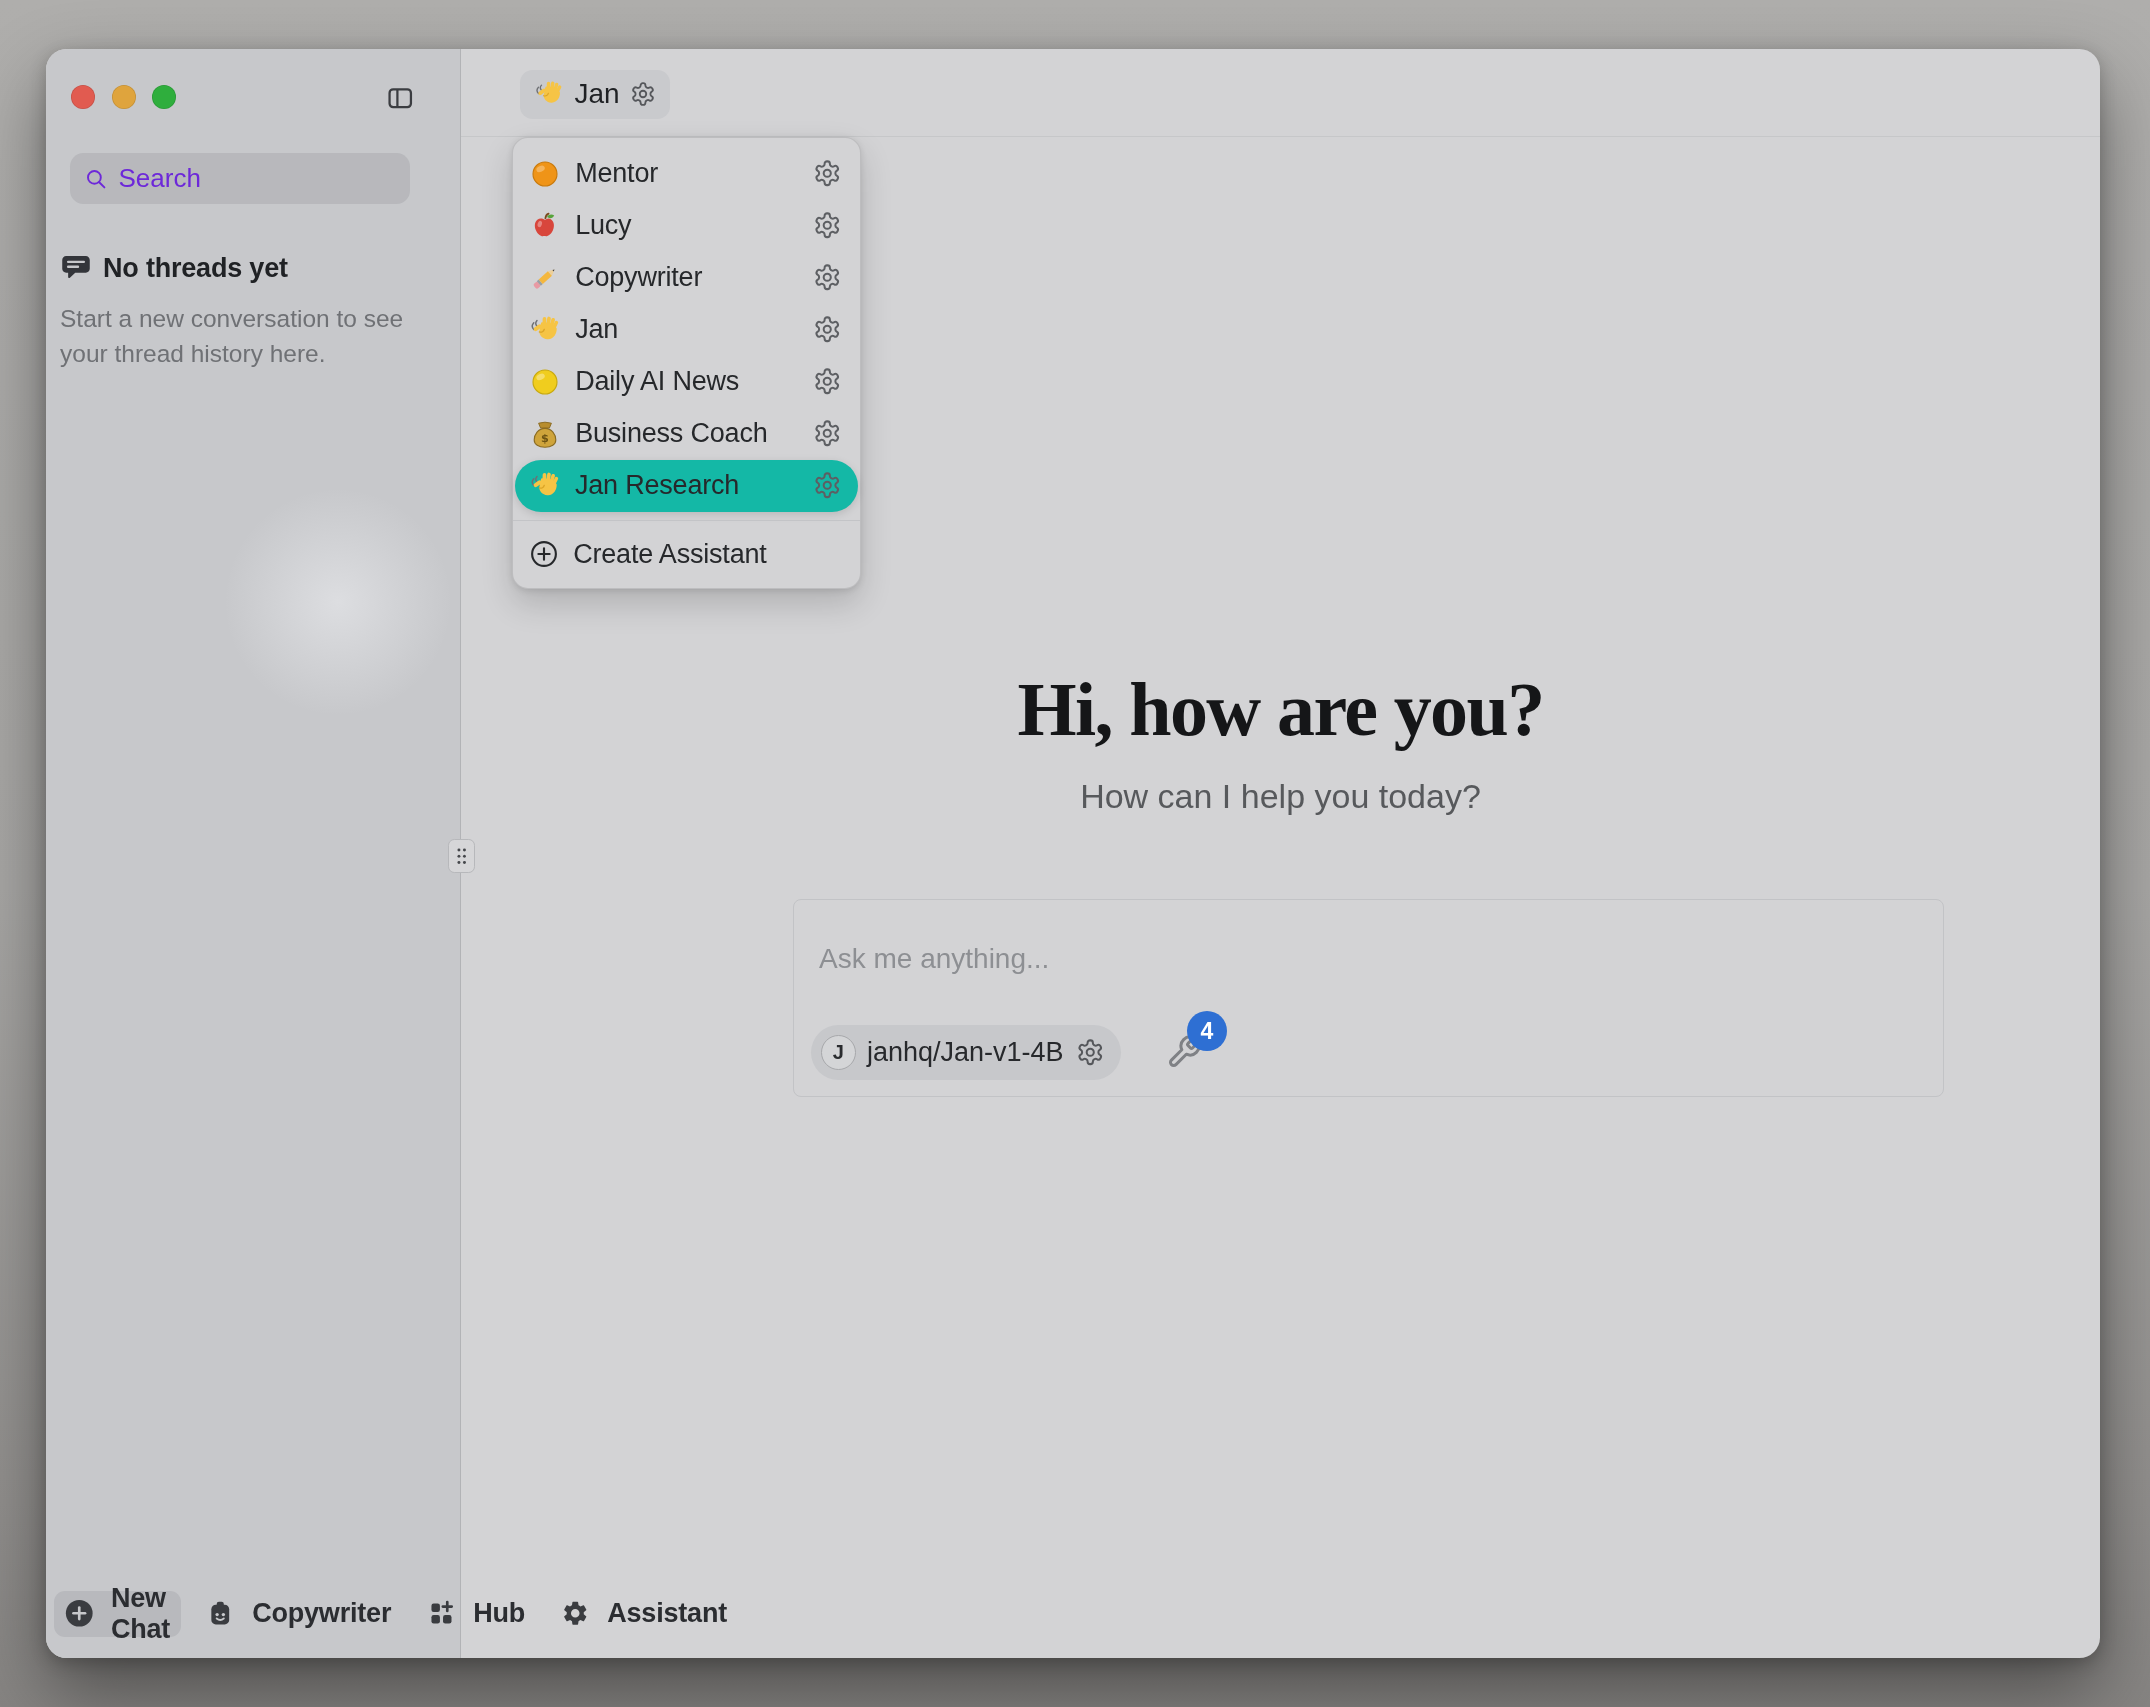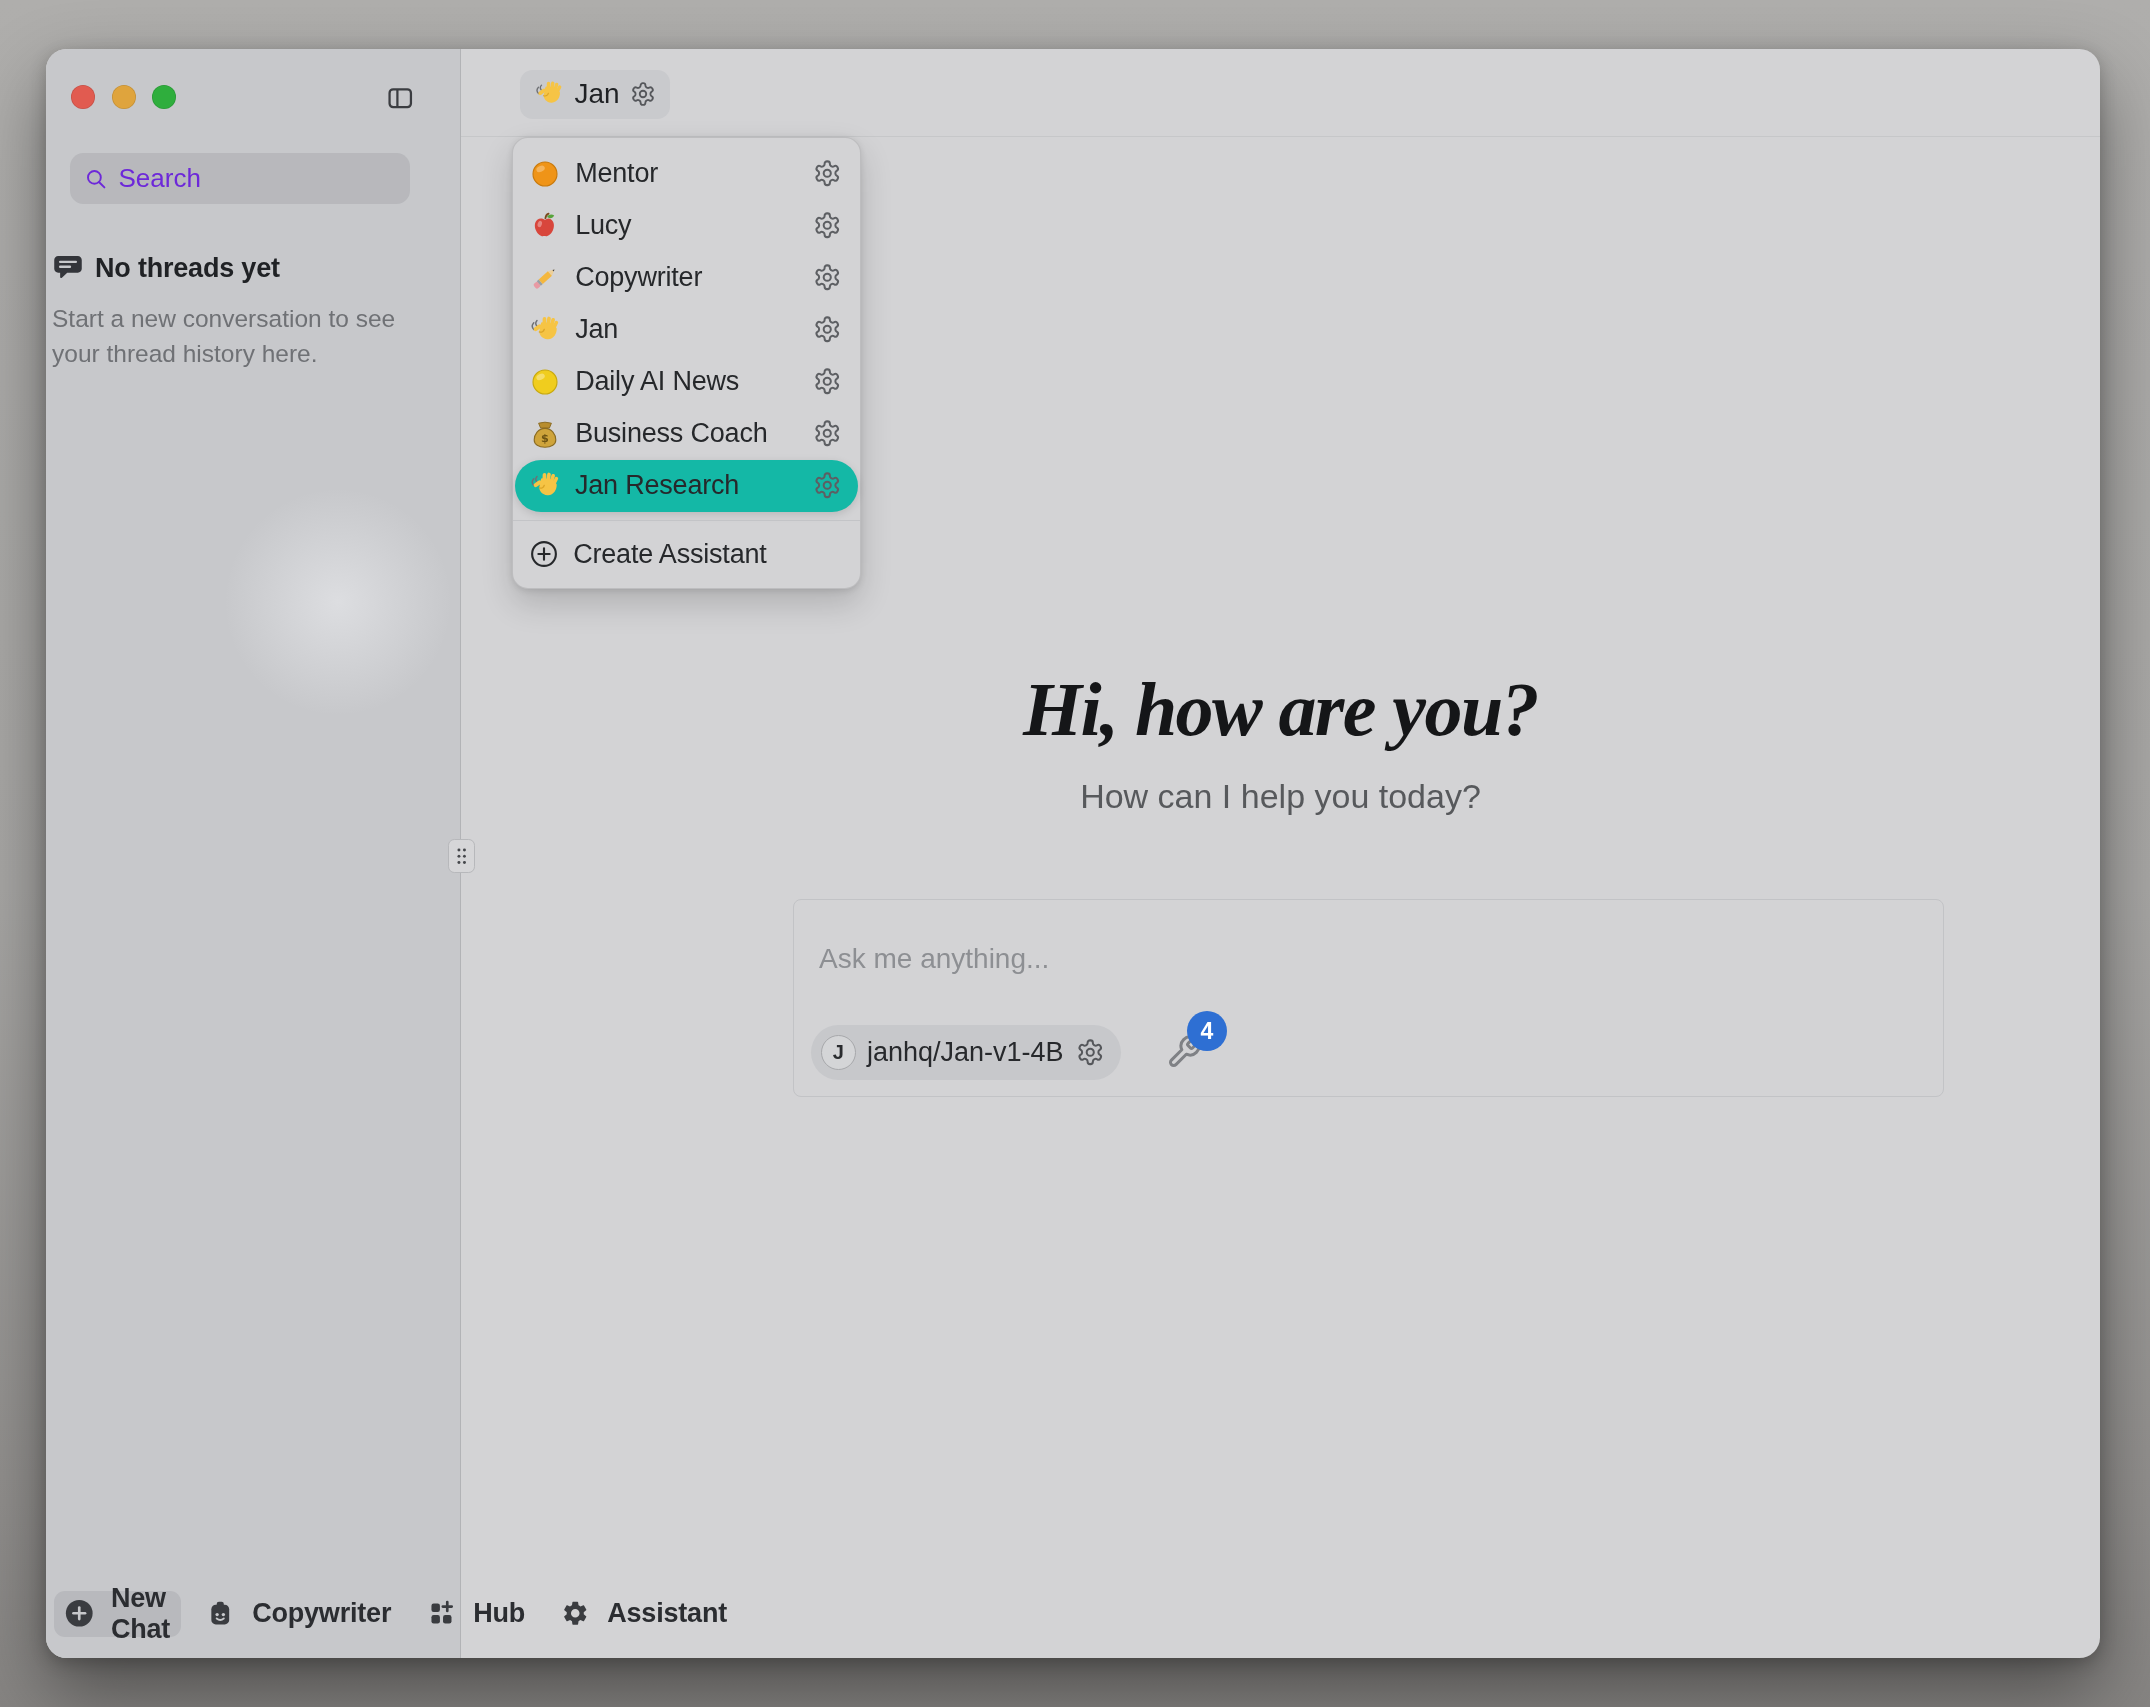--- a/index.html
+++ b/index.html
@@ -13,21 +13,21 @@
     border-radius:20.6px 0 0 20.6px;border-right:0.8px solid rgba(0,0,0,.10);}
   .glow{position:absolute;left:134px;top:395px;width:316px;height:316px;border-radius:50%;
     background:radial-gradient(closest-side,rgba(238,239,242,.55),rgba(238,239,242,0) 72%);}
   .traffic{position:absolute;left:25px;top:36px;display:flex;gap:16.6px;}
   .light{width:24px;height:24px;border-radius:50%;box-shadow:inset 0 0 0 0.8px rgba(0,0,0,.12);}
   .sb-toggle{position:absolute;left:340px;top:35px;width:28.5px;height:28.5px;background:none;border:none;
     padding:0;color:#3b3d41;cursor:pointer;}
   .search{position:absolute;left:24px;top:104px;width:340px;height:51px;border-radius:13.4px;
     background:rgba(90,92,98,.14);display:flex;align-items:center;padding:0 0 0 14.2px;box-sizing:border-box;color:#6d28d9;}
   .search .ph{font-size:26px;margin-left:10.3px;}
-  .empty{position:absolute;left:6px;top:204px;width:364px;}
+  .empty{position:absolute;left:14px;top:204px;width:364px;}
   .empty-head{display:flex;align-items:center;gap:11px;}
   .empty-head h2{margin:0;font-size:27px;font-weight:700;color:#202225;letter-spacing:-0.2px;}
   .empty p{margin:17.4px 0 0 0;font-size:24.5px;line-height:35px;color:#6f7175;}
   .handle{position:absolute;left:402px;top:790px;width:24.5px;height:32px;border-radius:6.3px;background:#d6d6d8;
     border:0.8px solid #b7b8bb;display:flex;align-items:center;justify-content:center;color:#45474b;z-index:5;}
   .sb-nav{position:absolute;left:8px;right:12.6px;bottom:21.3px;display:flex;flex-direction:row;gap:14.2px;}
   .nav-row{height:46px;border-radius:11px;display:flex;align-items:center;gap:17.4px;padding:0 11px;cursor:pointer;}
   .nav-row.active{background:#b8b9bd;}
   .nav-row .lbl{font-size:27px;font-weight:600;color:#2b2d31;letter-spacing:-0.2px;}
   
@@ -43,21 +43,21 @@
   .menu-row{height:52px;display:flex;align-items:center;gap:14.2px;padding:0 19px 0 16px;cursor:pointer;}
   .menu-row .mi-label{flex:1;font-size:27px;font-weight:500;color:#26282b;letter-spacing:-0.2px;
     white-space:nowrap;overflow:hidden;}
   .menu-row.highlight{background:#14b8a6;border-radius:32px;margin:0 2.4px;padding:0 16.6px 0 13.4px;
     box-shadow:0 2.4px 8px rgba(0,0,0,.13);justify-content:space-between;}
   .menu-row .mi-gear{background:none;border:none;padding:0;color:#5d5f63;cursor:pointer;display:inline-flex;}
   .menu-sep{height:0.8px;background:#c3c4c7;margin:8px 0;}
   
   .greet{position:absolute;left:415px;right:0;top:617px;text-align:center;}
   .greet h1{margin:0;font-family:"Liberation Serif",serif;font-weight:700;font-size:76px;
-    letter-spacing:-1.6px;color:#151618;font-style:italic;}
+    letter-spacing:-1.6px;color:#151618;}
   .greet p{margin:24px 0 0 0;font-size:34px;color:#57595c;}
   
   .composer{position:absolute;left:747px;top:850px;width:1151px;height:198px;box-sizing:border-box;
     border:1.2px solid #c2c3c6;border-radius:8px;background:#d3d3d5;}
   .composer .ph{position:absolute;left:25px;top:43px;font-size:28px;color:#8d8f93;}
   .model-chip{position:absolute;left:16.6px;bottom:16px;height:55px;border-radius:28px;background:#c7c8cb;
     display:flex;align-items:center;padding:0 16px 0 10.3px;cursor:pointer;}
   .avatar{width:35px;height:35px;border-radius:50%;background:#d4d5d7;border:1.6px solid #a7a8ab;
     box-sizing:border-box;display:flex;align-items:center;justify-content:center;
     font-size:20px;font-weight:600;color:#2a2c2f;}

